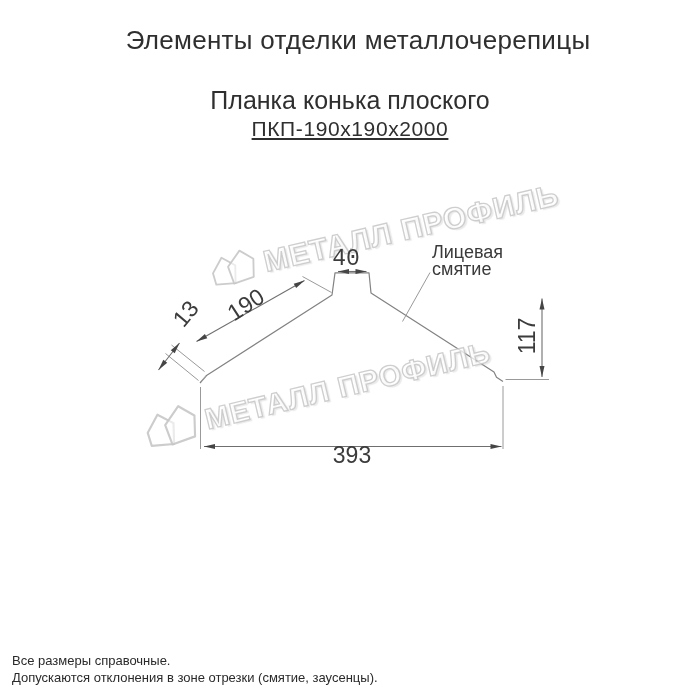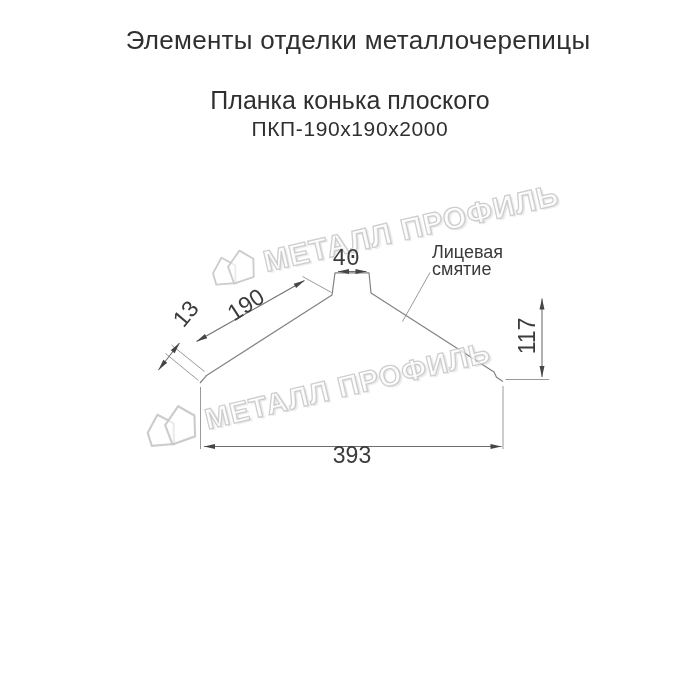--- a/index.html
+++ b/index.html
@@ -3,21 +3,21 @@
 <meta charset="utf-8">
 <style>
   html,body{margin:0;padding:0;}
   body{
     width:700px;height:700px;background:#ffffff;position:relative;overflow:hidden;
     font-family:"Liberation Sans",sans-serif;
   }
   .hdr{position:absolute;left:0;width:700px;text-align:center;color:#2f2f2f;white-space:nowrap;}
   #title{top:25px;font-size:26px;letter-spacing:0.3px;padding-left:8px;}
   #subtitle{top:86px;font-size:25px;}
-  #prodcode{top:117px;font-size:21px;letter-spacing:0.6px;}
+  #prodcode{top:117px;font-size:21px;letter-spacing:0.6px;text-decoration:underline;}
 
   #drawing{position:absolute;left:0;top:0;z-index:1;}
 
   .wm{position:absolute;z-index:2;display:flex;align-items:center;gap:8px;
       transform-origin:0 0;pointer-events:none;}
   .wm-text{font-weight:bold;letter-spacing:1px;white-space:nowrap;
       color:rgba(255,255,255,0.72);
       -webkit-text-stroke:1.3px rgba(198,198,198,0.85);
       text-shadow:2px 2px 1px rgba(185,185,185,0.30);}
   #wm-top{left:202px;top:252px;transform:rotate(-13deg);}
@@ -105,13 +105,15 @@
 <div class="dim r50" id="dim-13">13</div>
 <div class="dim r90" id="dim-117">117</div>
 <div class="dim" id="dim-393">393</div>
 
 <div id="face-label">
   <div>Лицевая</div>
   <div>смятие</div>
 </div>
 
 <div id="footer">
+  <div>Все размеры справочные.</div>
+  <div>Допускаются отклонения в зоне отрезки (смятие, заусенцы).</div>
 </div>
 
 </body></html>

